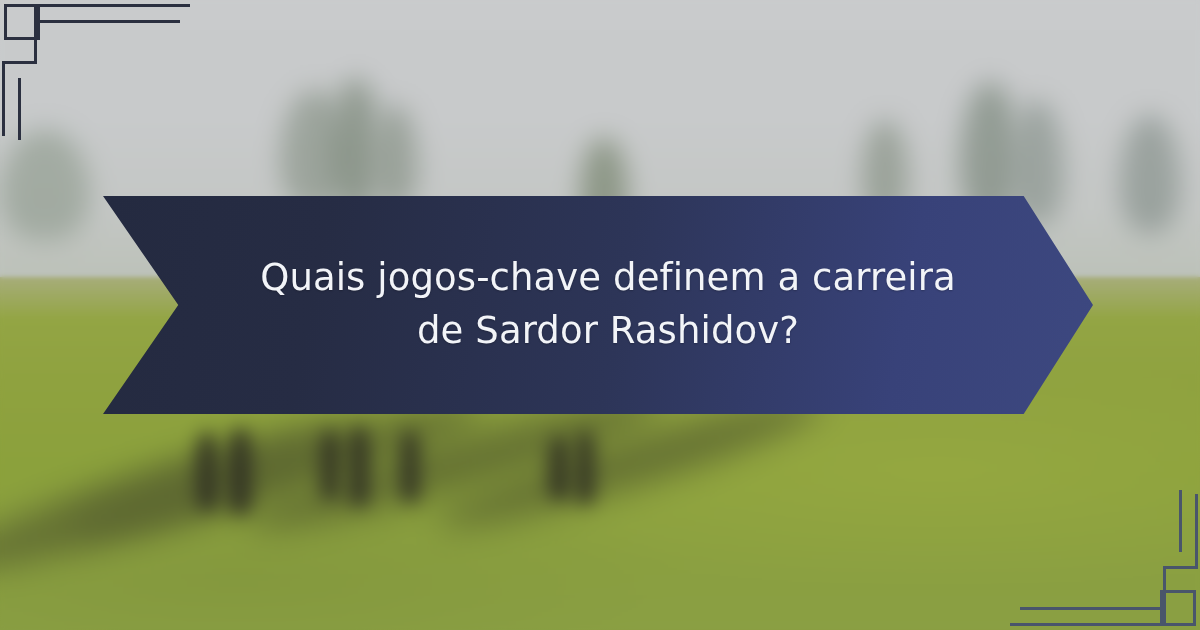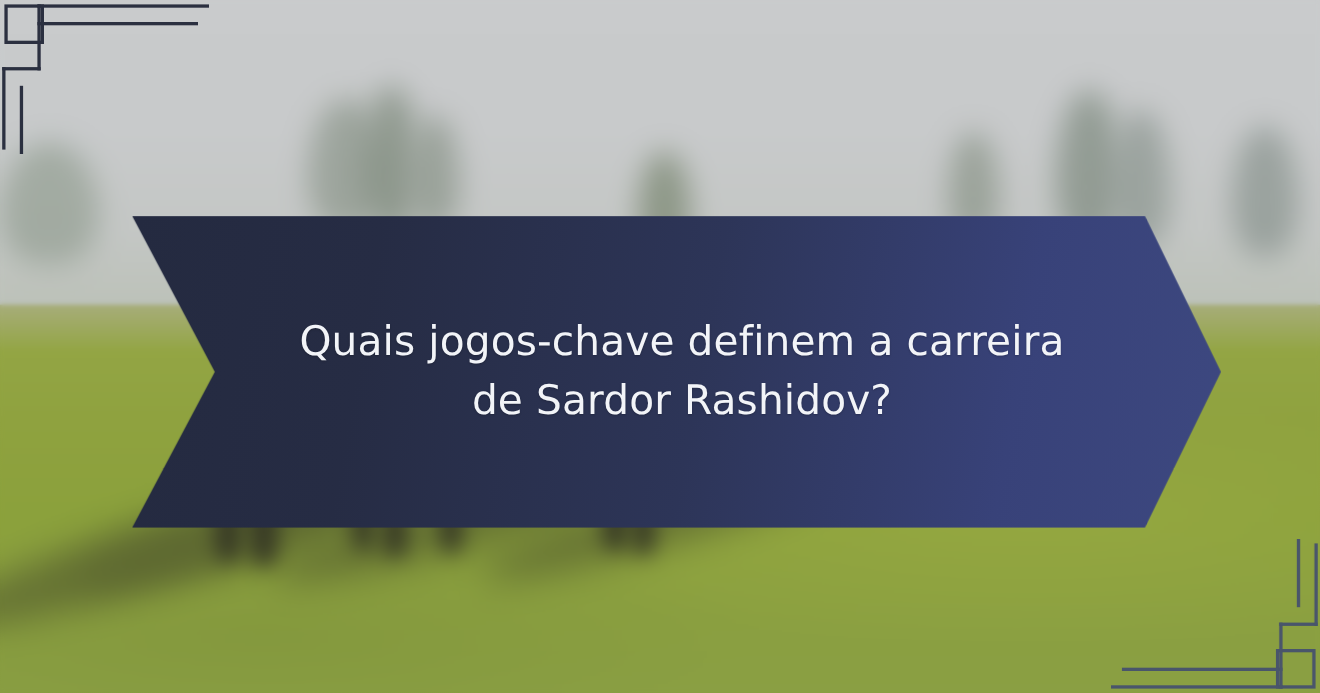--- a/index.html
+++ b/index.html
@@ -91,40 +91,40 @@
     position: absolute;
     display: block;
     background: #2b3040;
   }
   .corner-tl { left: 0; top: 0; }
   .corner-br { right: 0; bottom: 0; transform: rotate(180deg); }
 
   
   .banner {
     position: absolute;
-    left: 120px;
+    left: 103px;
     top: 196px;
     width: 990px;
-    height: 284px;
+    height: 218px;
     background: linear-gradient(100deg,
         #242a40 0%,
         #262c44 22%,
         #2d3558 52%,
         #384279 80%,
         #3d4880 100%);
     clip-path: polygon(
         0% 0%,
         93.0% 0%,
         100% 50%,
         93.0% 100%,
         0% 100%,
         7.6% 50%);
     display: flex;
     align-items: center;
-    justify-content: flex-start;
+    justify-content: center;
     box-sizing: border-box;
     padding: 10px 120px 10px 140px;
   }
   .banner-title {
     color: #f2f4f8;
     font-size: 37px;
     line-height: 1.42;
     text-align: center;
     font-weight: 400;
     letter-spacing: .1px;

